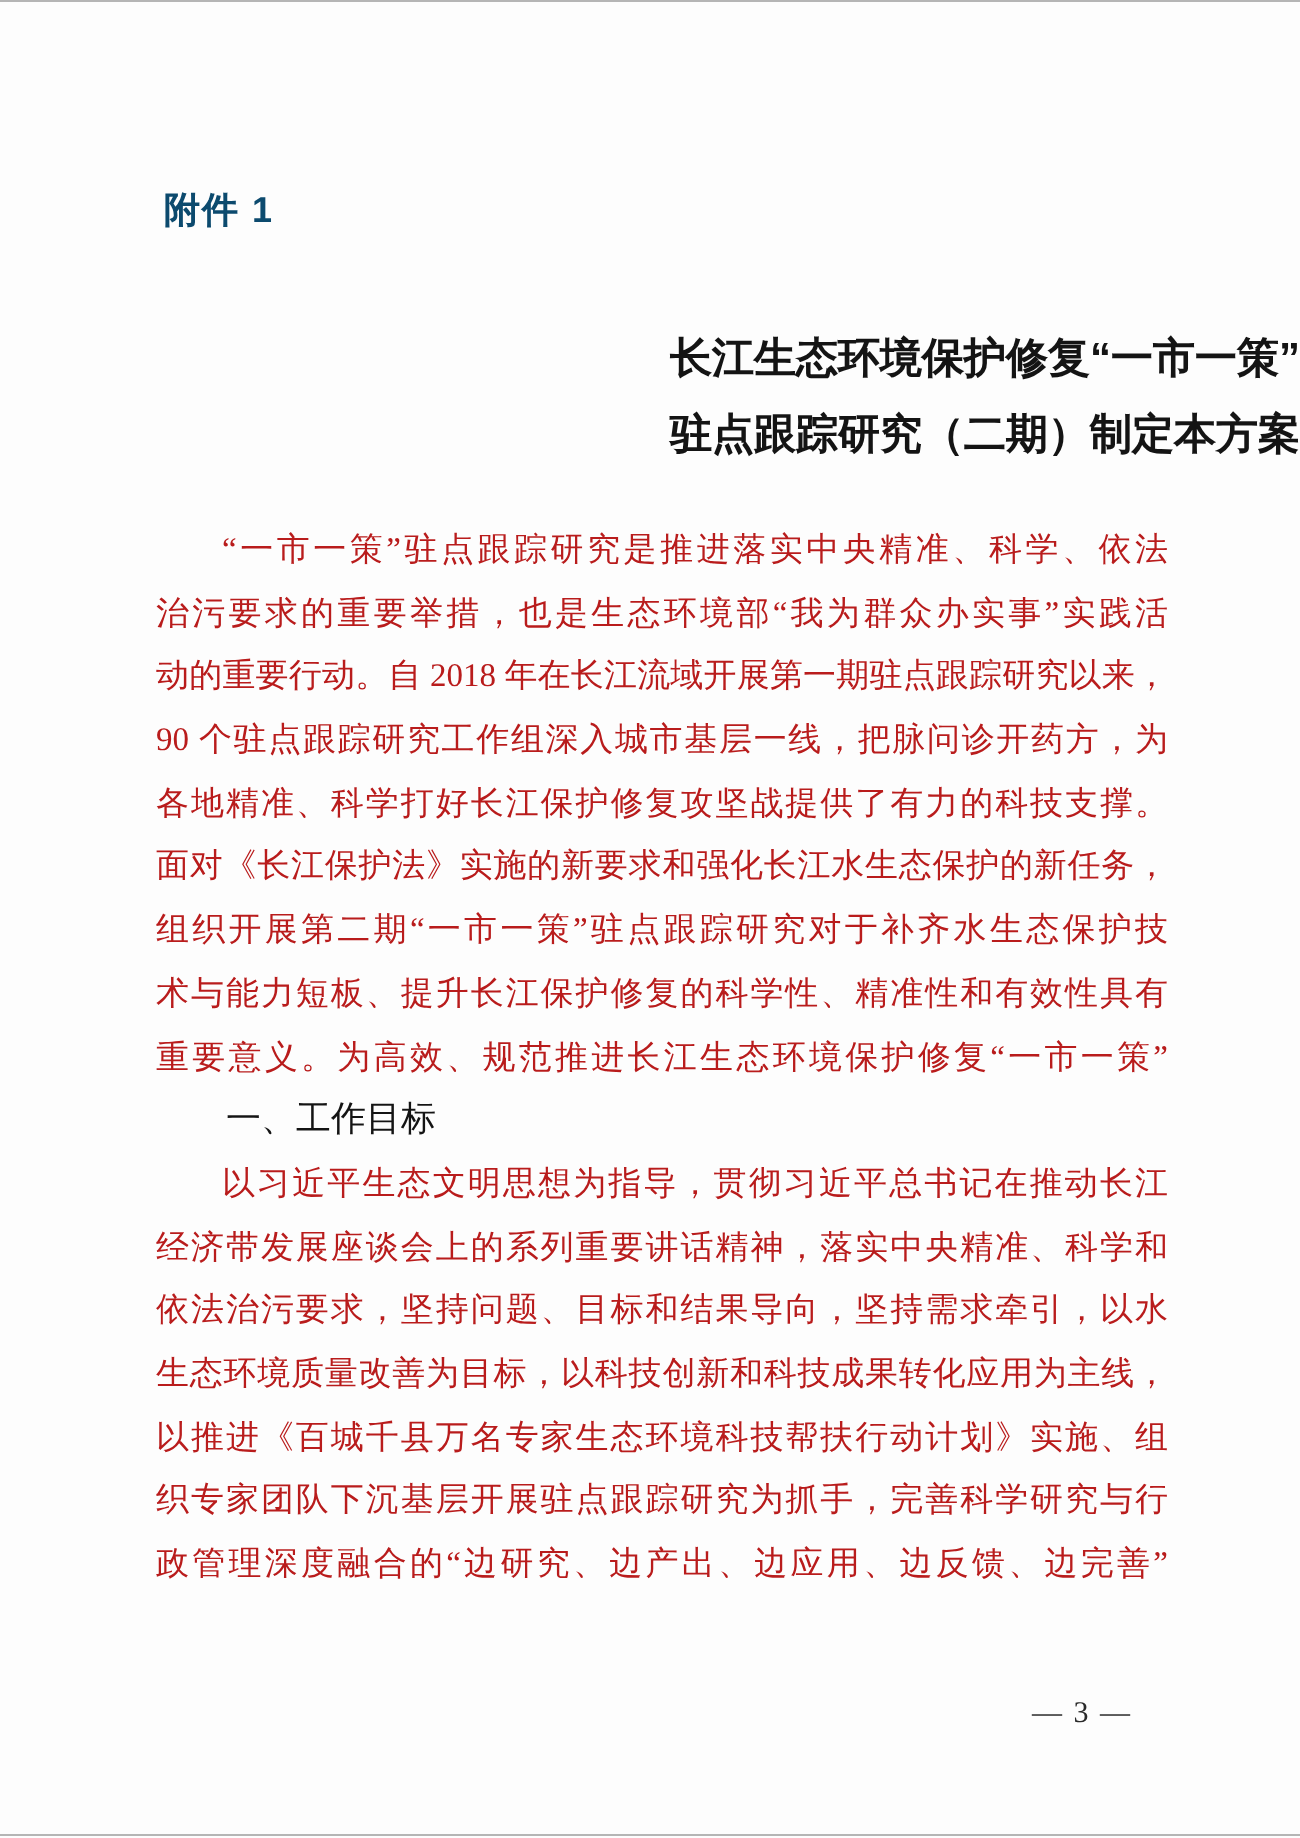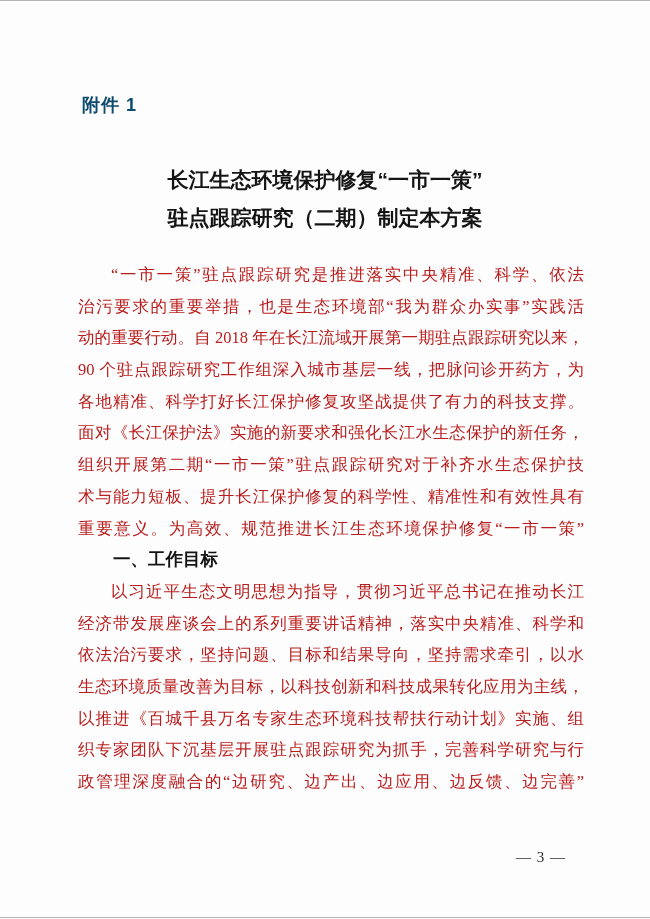--- a/index.html
+++ b/index.html
@@ -35,21 +35,21 @@
     font-size: 18px;
     color: #0c4a6e;
     letter-spacing: 1px;
   }
 
   .doc-title {
     position: absolute;
     left: 0;
     right: 0;
     top: 161px;
-    text-align: center;
+    text-align: right;
     font-family: "Liberation Sans", "DejaVu Sans", sans-serif;
     font-weight: 700;
     font-size: 21px;
     line-height: 38px;
     color: #141414;
   }
 
   .body-block {
     position: absolute;
     left: 78px;
@@ -63,21 +63,21 @@
     text-align: justify;
     text-align-last: justify;
     text-justify: inter-character;
     white-space: nowrap;
     color: #b91c1c;
   }
   .line.indent { text-indent: 2em; }
   .line.flush-last { text-align-last: left; }
   .line.heading {
     font-family: "Liberation Sans", "DejaVu Sans", sans-serif;
-    font-weight: 700;
+    font-weight: 400;
     font-size: 17.5px;
     text-align: right;
     text-align-last: left;
     text-indent: 2em;
     color: #141414;
   }
 
   .page-number {
     position: absolute;
     top: 849px;

